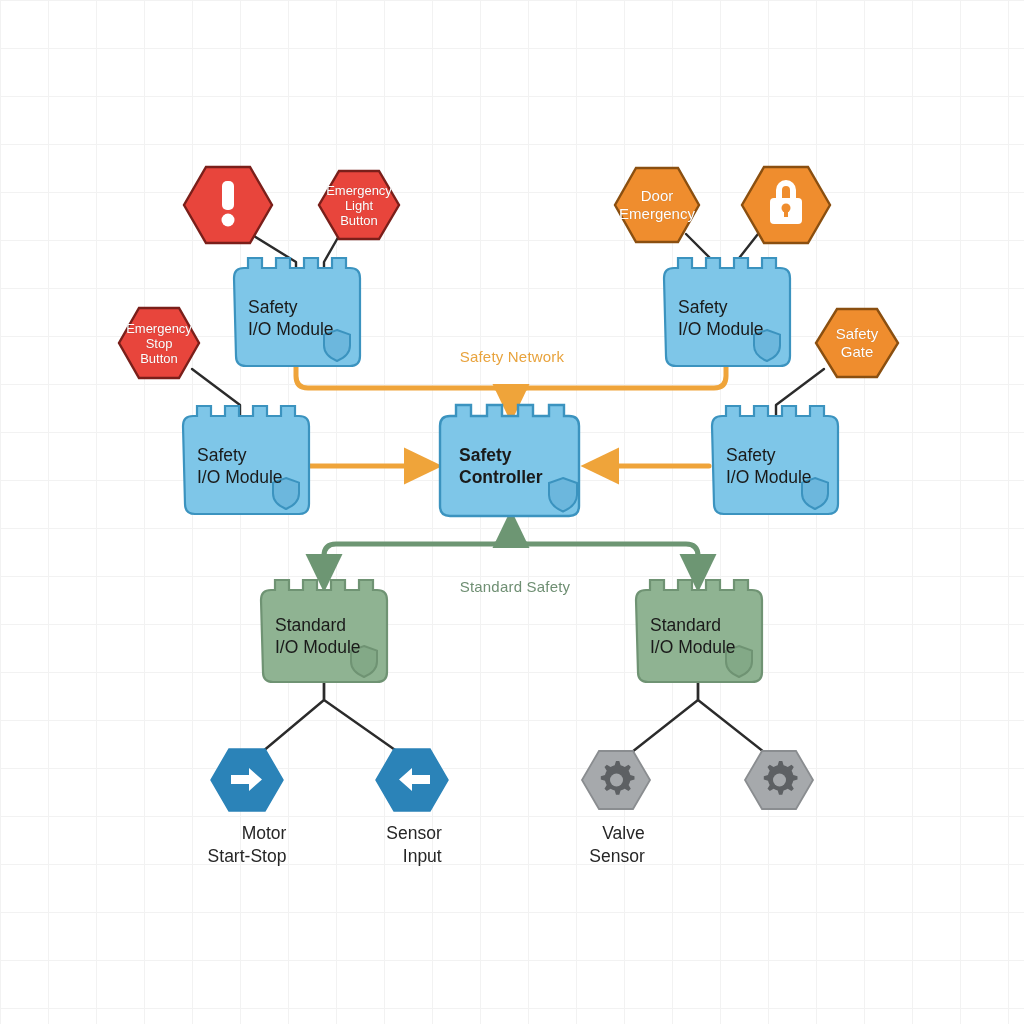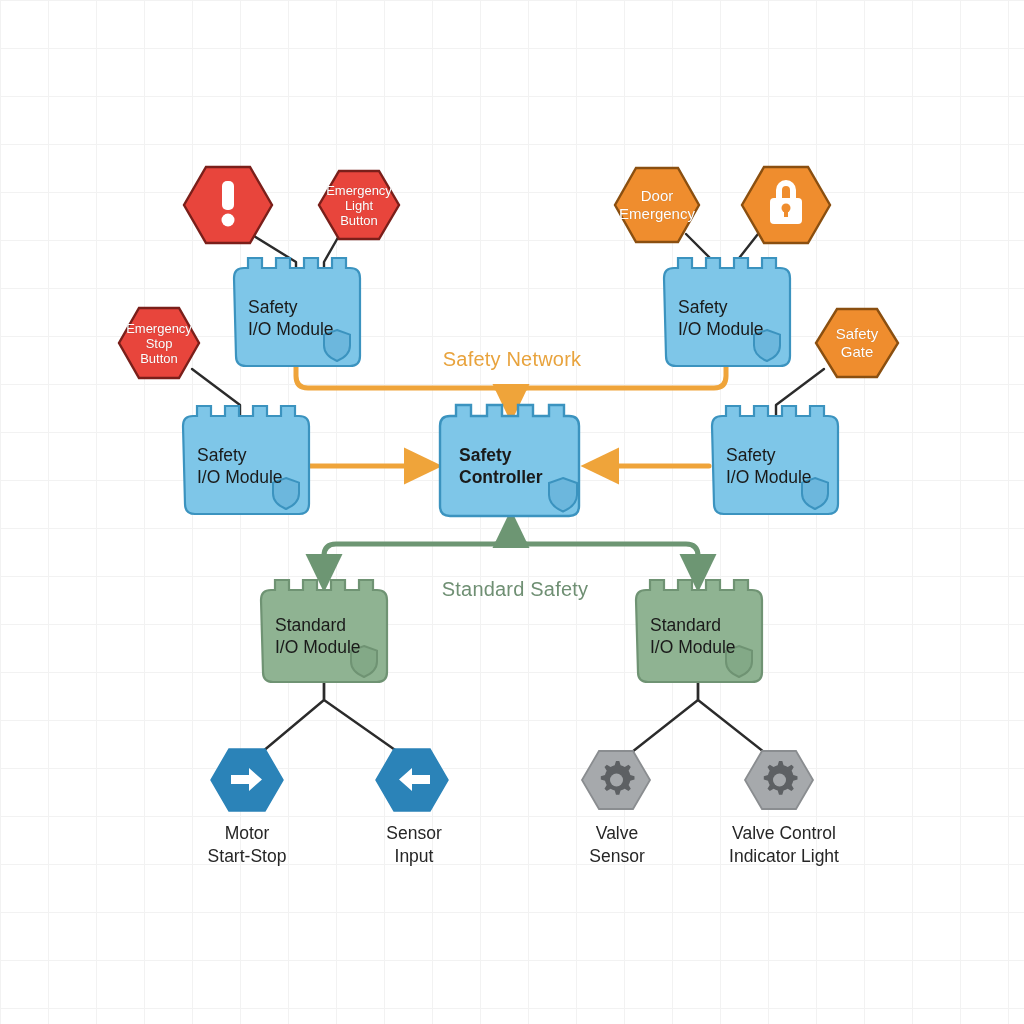--- a/index.html
+++ b/index.html
@@ -15,21 +15,21 @@
     background-color: #ffffff;
     background-image:
       linear-gradient(to right, #f2f2f2 1px, transparent 1px),
       linear-gradient(to bottom, #f2f2f2 1px, transparent 1px);
     background-size: 48px 48px;
     background-position: 0px 0px;
   }
   #diagram { position: absolute; left: 0; top: 0; }
   .lbl { position: absolute; pointer-events: none; }
   .net-label {
-    font-size: 20px;
+    font-size: 15px;
     letter-spacing: .2px;
     white-space: nowrap;
     transform: translateX(-50%);
   }
   .net-safety { color: #e8a33d; }
   .net-standard { color: #6f8f73; }
   .mod-text {
     position: absolute;
     font-size: 17.5px;
     color: #1a1a1a;
@@ -45,21 +45,21 @@
     text-align: center;
     white-space: pre-line;
     transform: translate(-50%, -50%);
     text-shadow: 0 0 1px rgba(0,0,0,.25);
   }
   .dev-caption {
     position: absolute;
     font-size: 17.5px;
     color: #262626;
     line-height: 23px;
-    text-align: center;
+    text-align: right;
     white-space: pre-line;
     transform: translateX(-50%);
   }
 </style>
 </head>
 <body>
 
 <div id="stage">
 
   <svg id="diagram" width="1024" height="1024" viewBox="0 0 1024 1024">
@@ -274,16 +274,14 @@
 
   <div class="dev-caption" style="left:247px; top:822px;">Motor
 Start-Stop</div>
 
   <div class="dev-caption" style="left:414px; top:822px;">Sensor
 Input</div>
 
   <div class="dev-caption" style="left:617px; top:822px;">Valve
 Sensor</div>
 
-  <div class="dev-caption" style="left:784px; top:822px;">Valve Control
-Indicator Light</div>
 
 </div>
 
 </body></html>

